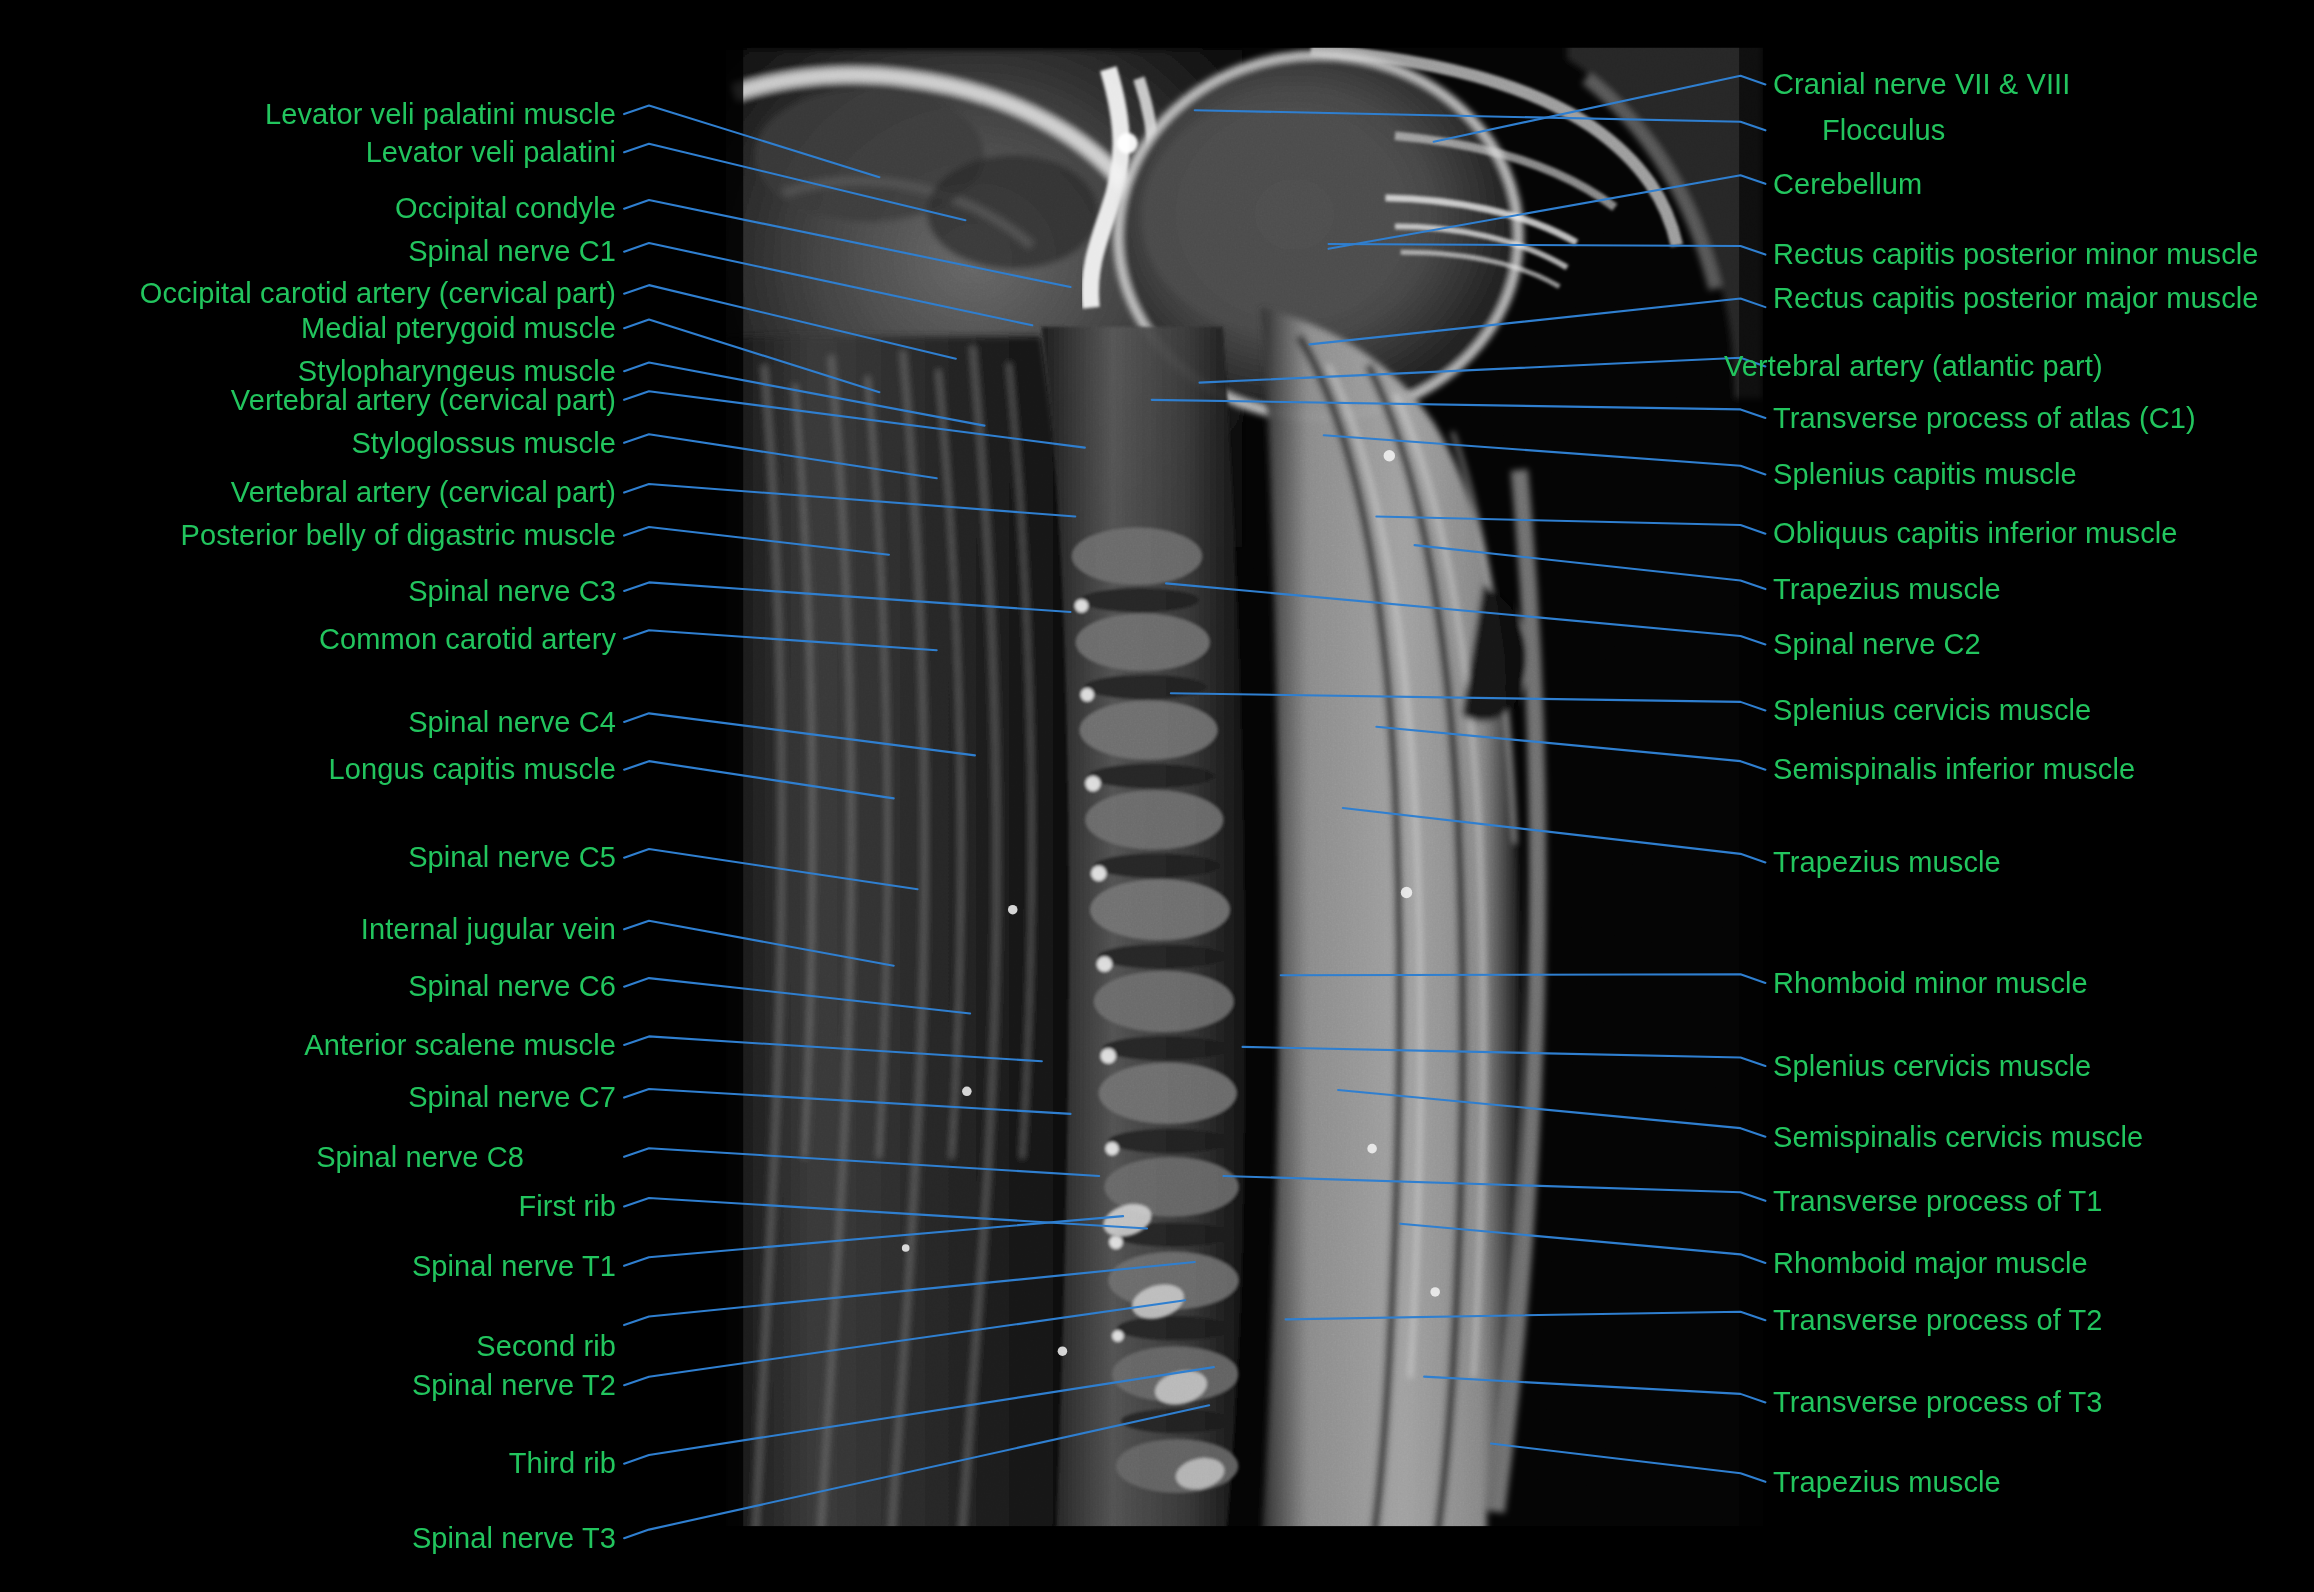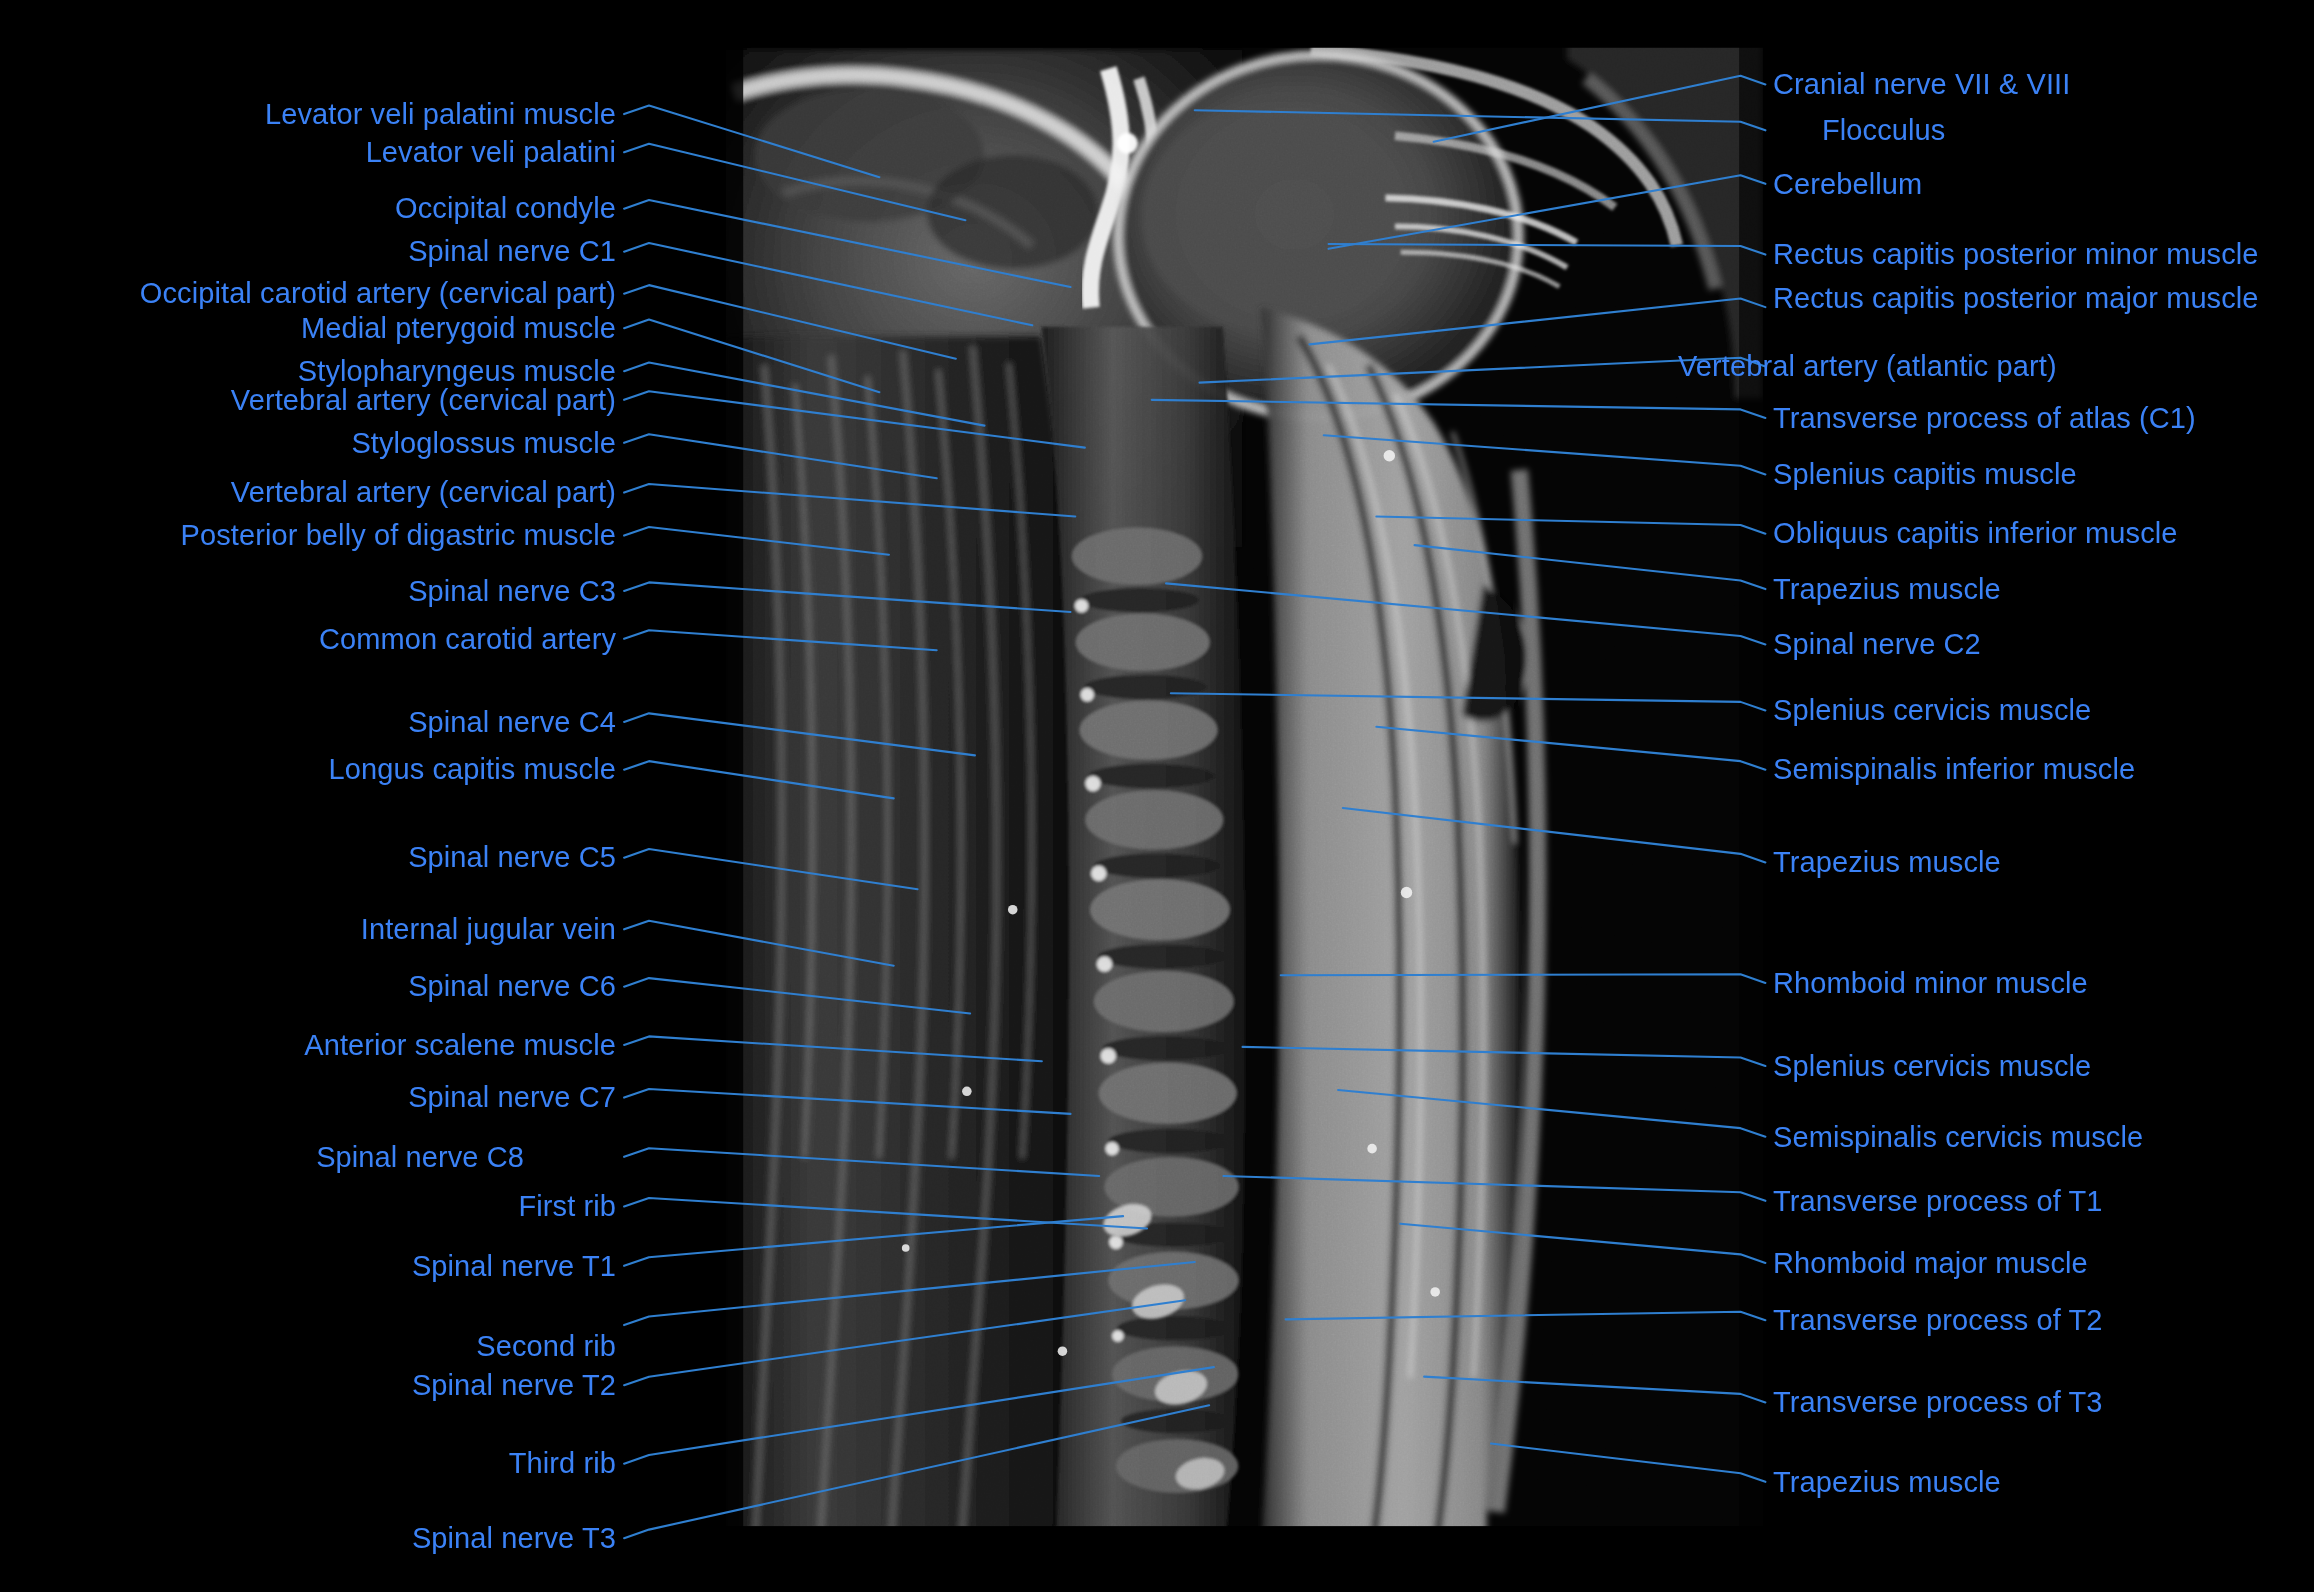--- a/index.html
+++ b/index.html
@@ -14,21 +14,21 @@
   
   #mri-wrap{position:absolute;left:726px;top:21px;width:1037px;height:1529px;overflow:hidden;}
   #mri-svg{display:block;width:1037px;height:1529px;}
 
   
   #leaders{position:absolute;left:0;top:0;width:2314px;height:1593px;pointer-events:none;}
 
   
   .label{
     position:absolute;
-    color:#3b82f6;
+    color:#22c55e;
     font-size:29px;
     line-height:29px;
     letter-spacing:0.1px;
     white-space:nowrap;
     font-weight:400;
     -webkit-font-smoothing:antialiased;
   }
   .label.left{ text-align:right; transform:translateY(-50%); }
   .label.right{ text-align:left; transform:translateY(-50%); }
 </style>
@@ -315,21 +315,21 @@
       <div class="label left" style="top: 1385px; right: 1698px;">Spinal nerve T2</div>
       <div class="label left" style="top: 1463px; right: 1698px;">Third rib</div>
       <div class="label left" style="top: 1538px; right: 1698px;">Spinal nerve T3</div>
     </div>
   <div id="right-labels">
       <div class="label right" style="top: 84px; left: 1773px;">Cranial nerve VII &amp; VIII</div>
       <div class="label right" style="top: 130px; left: 1822px;">Flocculus</div>
       <div class="label right" style="top: 184px; left: 1773px;">Cerebellum</div>
       <div class="label right" style="top: 254px; left: 1773px;">Rectus capitis posterior minor muscle</div>
       <div class="label right" style="top: 298px; left: 1773px;">Rectus capitis posterior major muscle</div>
-      <div class="label right" style="top: 366px; left: 1678px;">Vertebral artery (atlantic part)</div>
+      <div class="label right" style="top: 366px; left: 1724px;">Vertebral artery (atlantic part)</div>
       <div class="label right" style="top: 418px; left: 1773px;">Transverse process of atlas (C1)</div>
       <div class="label right" style="top: 474px; left: 1773px;">Splenius capitis muscle</div>
       <div class="label right" style="top: 533px; left: 1773px;">Obliquus capitis inferior muscle</div>
       <div class="label right" style="top: 589px; left: 1773px;">Trapezius muscle</div>
       <div class="label right" style="top: 644px; left: 1773px;">Spinal nerve C2</div>
       <div class="label right" style="top: 710px; left: 1773px;">Splenius cervicis muscle</div>
       <div class="label right" style="top: 769px; left: 1773px;">Semispinalis inferior muscle</div>
       <div class="label right" style="top: 862px; left: 1773px;">Trapezius muscle</div>
       <div class="label right" style="top: 983px; left: 1773px;">Rhomboid minor muscle</div>
       <div class="label right" style="top: 1066px; left: 1773px;">Splenius cervicis muscle</div>

